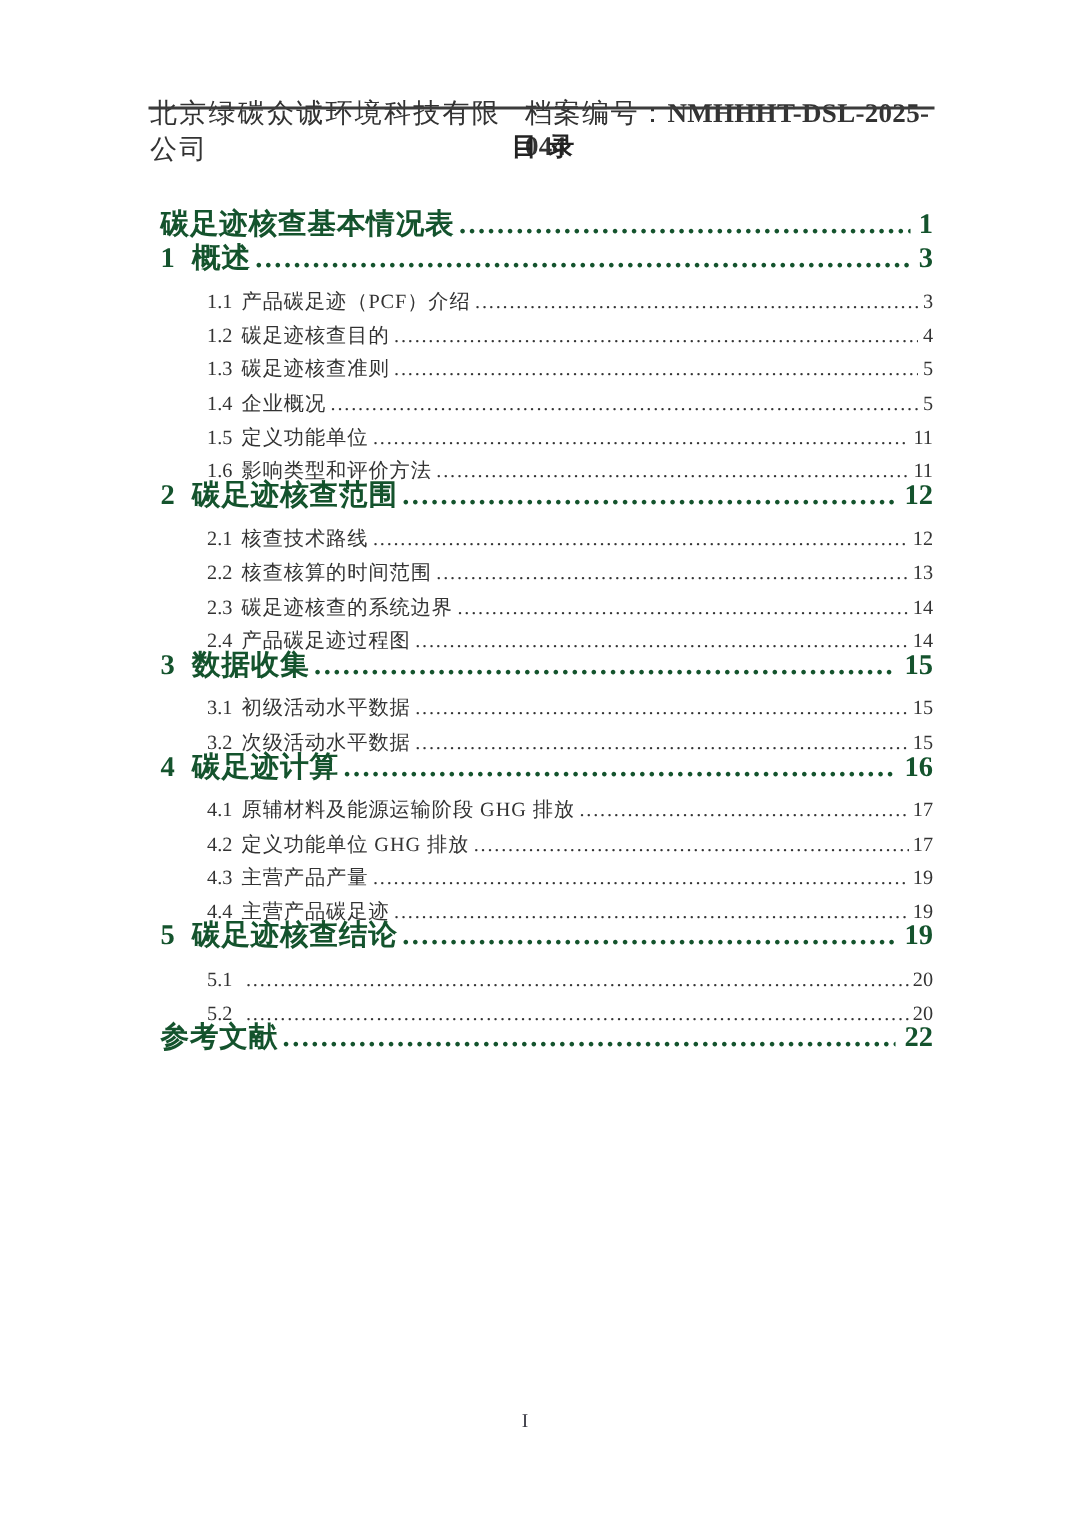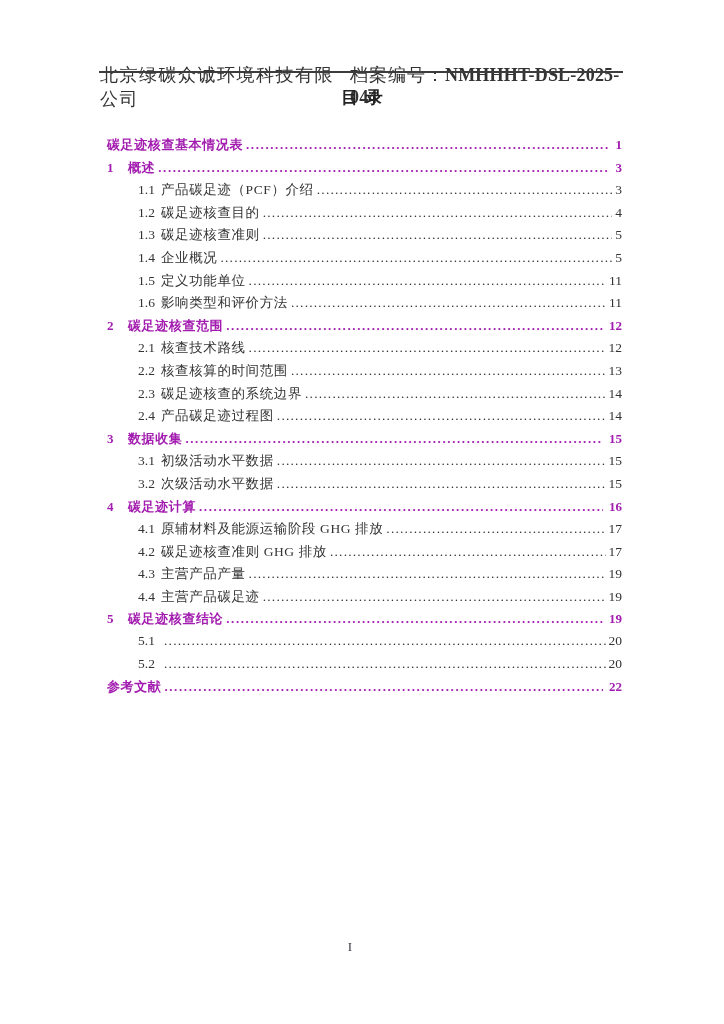--- a/index.html
+++ b/index.html
@@ -41,28 +41,28 @@
     position: absolute;
     left: 100px; top: 136px; width: 522px;
   }
   .toc-row {
     display: flex; align-items: baseline;
     height: 22.6px;
     font-size: 13.5px; color: #333333;
     white-space: nowrap;
   }
   .toc-row.bold {
-    font-weight: bold; font-size: 13px; color: #a21caf;
+    font-weight: bold; font-size: 19px; color: #14532d;
   }
   .toc-row.lvl0 { padding-left: 7px; }
   .toc-row.lvl1 { padding-left: 7px; }
   .toc-row.lvl2 { padding-left: 38px; }
   .toc-num { display: inline-block; flex: 0 0 auto; }
   .lvl1 .toc-num { width: 21px; }
-  .lvl2 .toc-num { width: 23px; }
+  .lvl2 .toc-num { width: 23px; margin-top: 12px; }
   .toc-label { flex: 0 0 auto; letter-spacing: 0.6px; }
   .toc-leader {
     flex: 1 1 auto;
     overflow: hidden;
     margin-left: 3px;
     white-space: nowrap;
   }
   .toc-leader::after {
     content: "...................................................................................................................................................................................";
     letter-spacing: 1.2px;
@@ -195,21 +195,21 @@
       <span class="toc-page">16</span>
     </div>
     <div class="toc-row lvl2">
       <span class="toc-num">4.1</span>
       <span class="toc-label">原辅材料及能源运输阶段 GHG 排放</span>
       <span class="toc-leader"></span>
       <span class="toc-page">17</span>
     </div>
     <div class="toc-row lvl2">
       <span class="toc-num">4.2</span>
-      <span class="toc-label">碳足迹核查准则 GHG 排放</span>
+      <span class="toc-label">定义功能单位 GHG 排放</span>
       <span class="toc-leader"></span>
       <span class="toc-page">17</span>
     </div>
     <div class="toc-row lvl2">
       <span class="toc-num">4.3</span>
       <span class="toc-label">主营产品产量</span>
       <span class="toc-leader"></span>
       <span class="toc-page">19</span>
     </div>
     <div class="toc-row lvl2">

